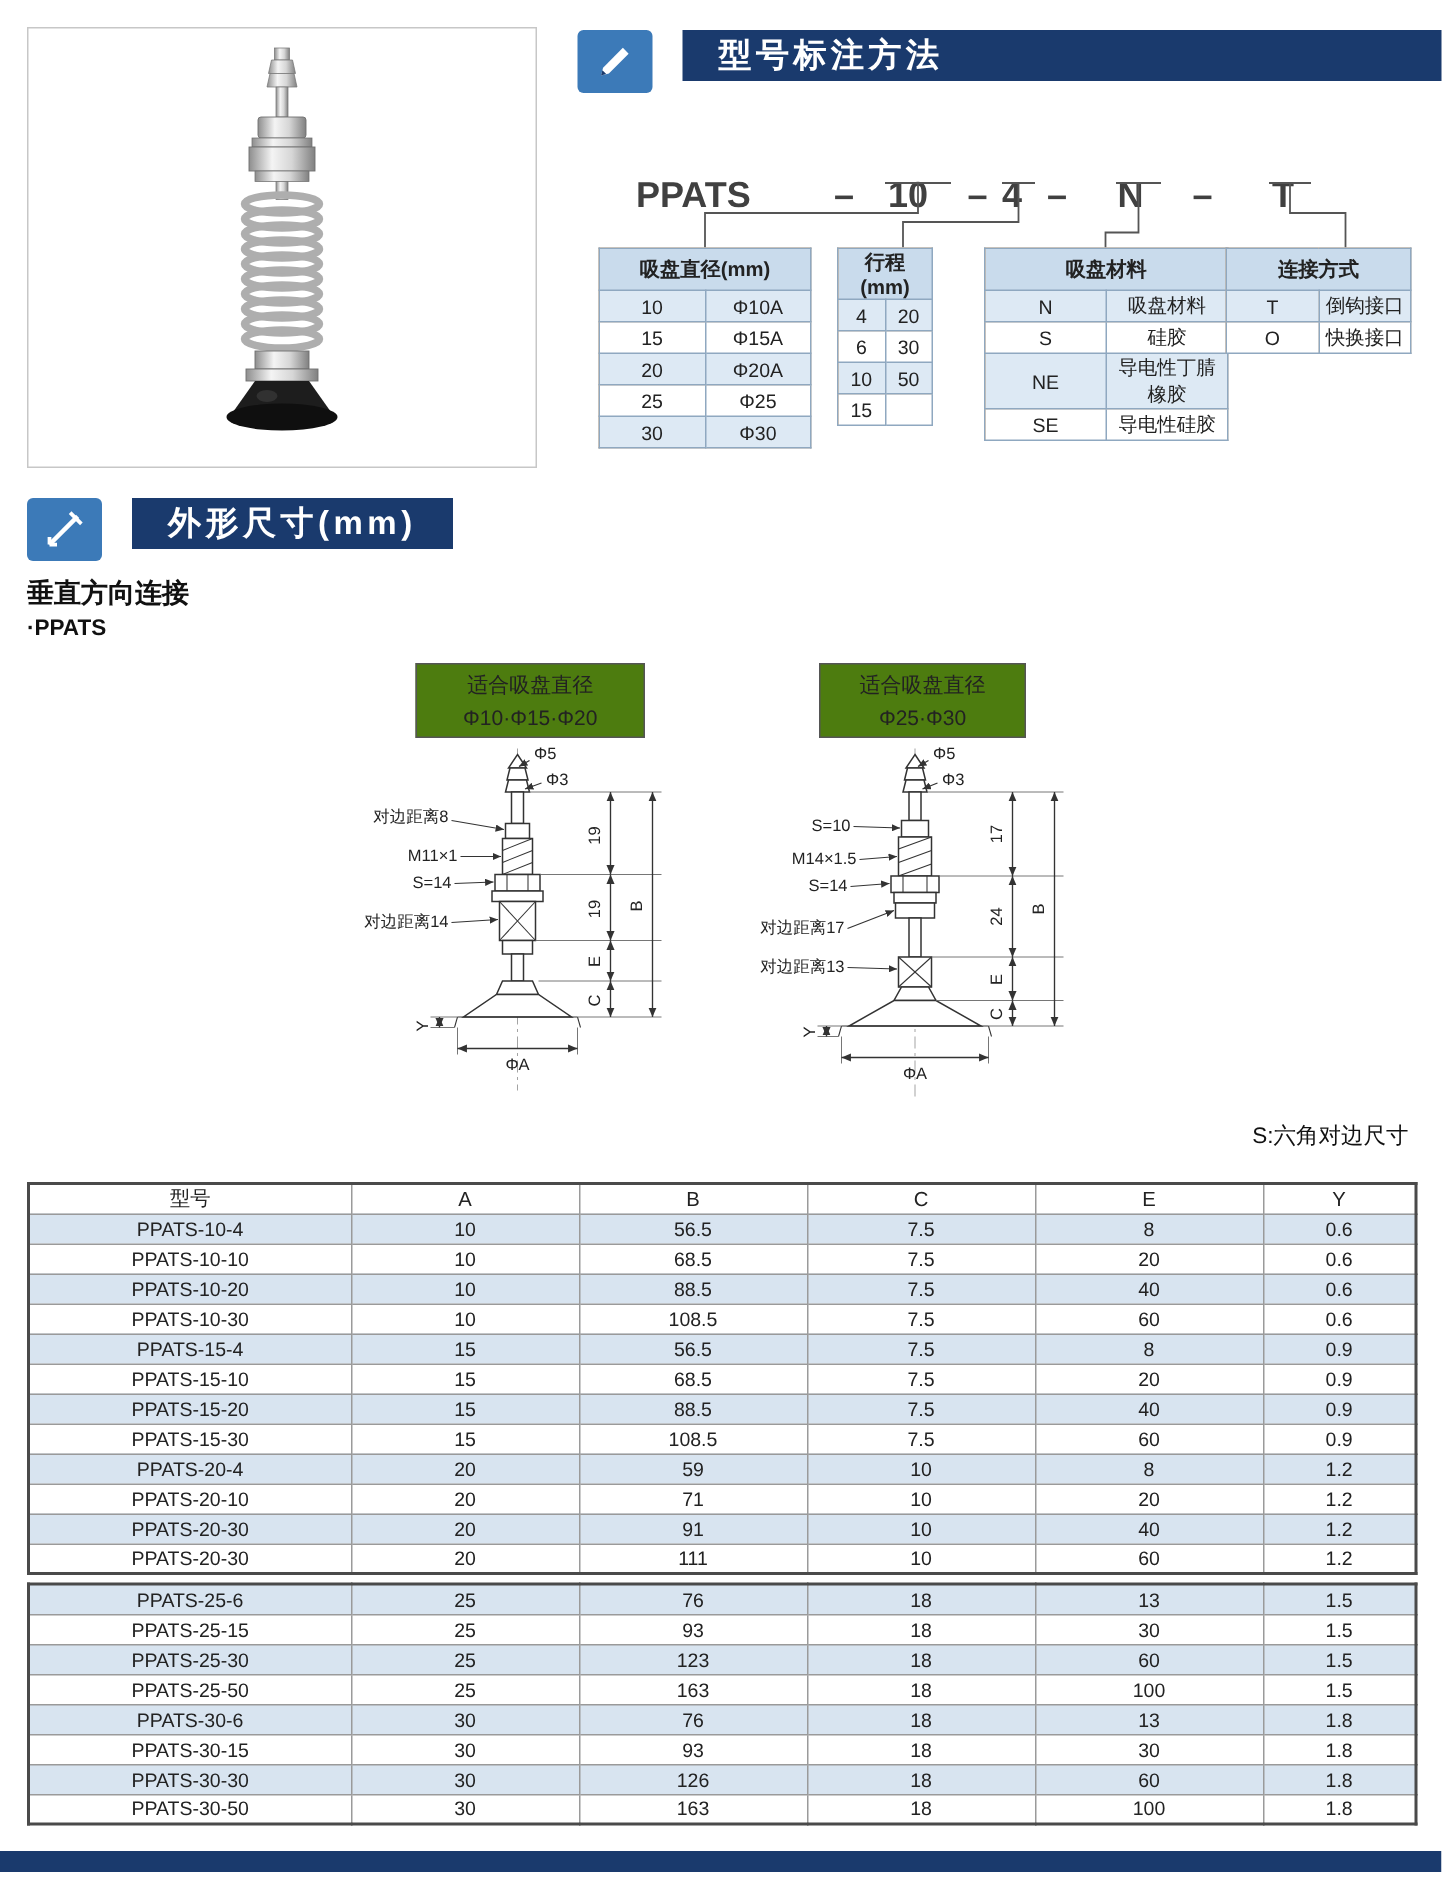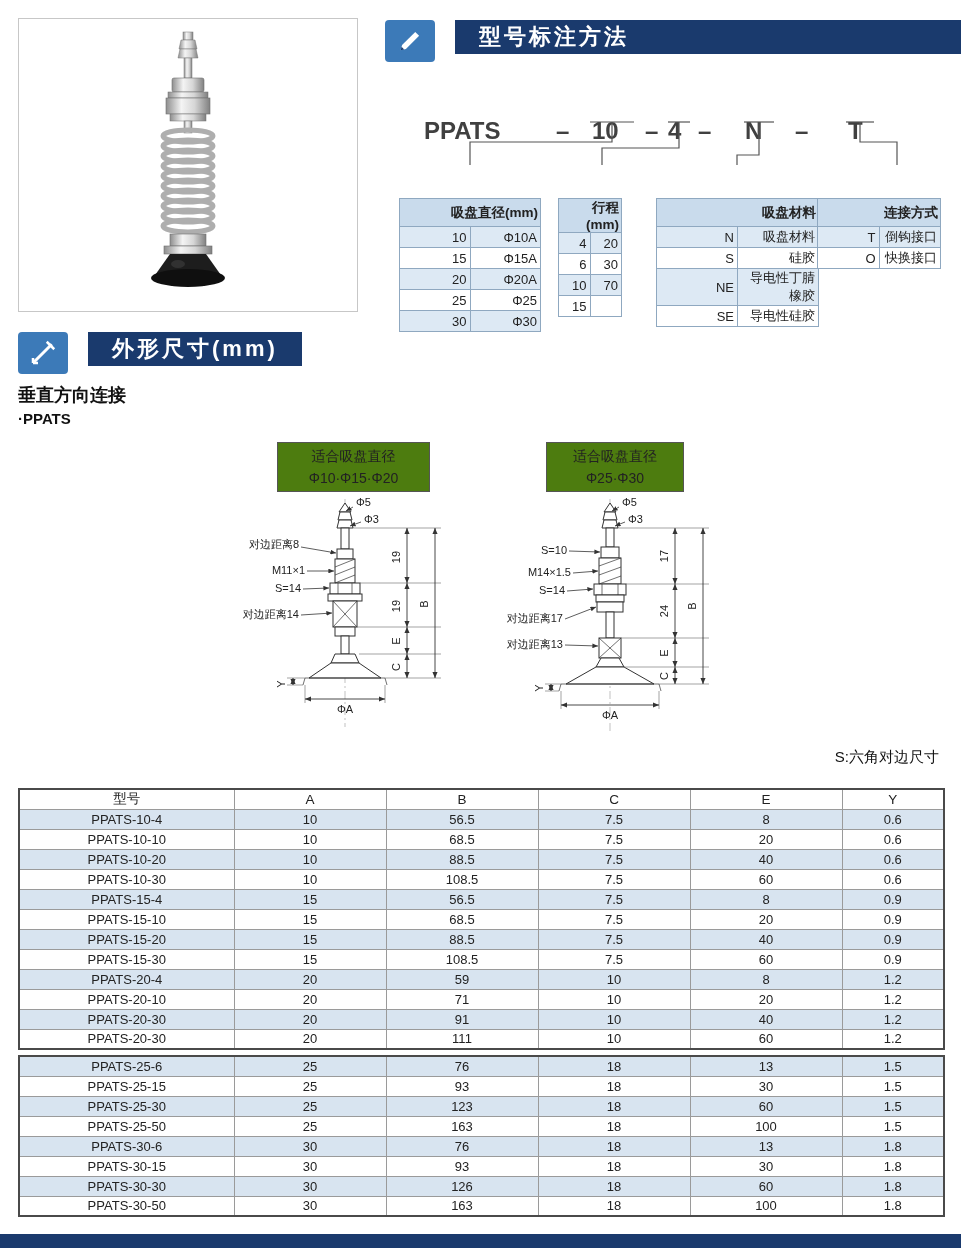--- a/index.html
+++ b/index.html
@@ -41,21 +41,21 @@
   #mc-d1 { left:556px; } #mc-p1 { left:592px; }
   #mc-d2 { left:645px; } #mc-p2 { left:668px; }
   #mc-d3 { left:698px; } #mc-p3 { left:745px; }
   #mc-d4 { left:795px; } #mc-p4 { left:848px; }
 
   .connectors { left:380px; top:62px; width:581px; height:104px; pointer-events:none; }
 
   
   table.spec {
     position:absolute; border-collapse:collapse; table-layout:fixed;
-    font-size:13px; text-align:right; background:#fdba74;margin-top:33px;
+    font-size:13px; text-align:center; background:#fdba74;
   }
   table.spec th {
     background:#c9dbec; border:1px solid #8fa8c0; height:28px;
     font-size:13.5px; font-weight:bold; padding:0 2px;
   }
   table.spec td { border:1px solid #8fa8c0; height:21px; padding:0 3px; background:#fff; }
   table.spec tbody tr:nth-child(odd) td { background:#dde9f4; }
   #t1 { left:399px; top:165px; width:142px; }
   #t2 { left:558px; top:165px; width:64px;padding-left:44px;  }
   #t3 { left:656px; top:165px; width:163px; }
@@ -215,21 +215,21 @@
       <tr>
         <td>4</td>
         <td>20</td>
       </tr>
       <tr>
         <td>6</td>
         <td>30</td>
       </tr>
       <tr>
         <td>10</td>
-        <td>70</td>
+        <td>50</td>
       </tr>
       <tr>
         <td>15</td>
         <td></td>
       </tr>
     </tbody>
 </table>
 <table class="spec" id="t3">
   <thead>
       <tr>

